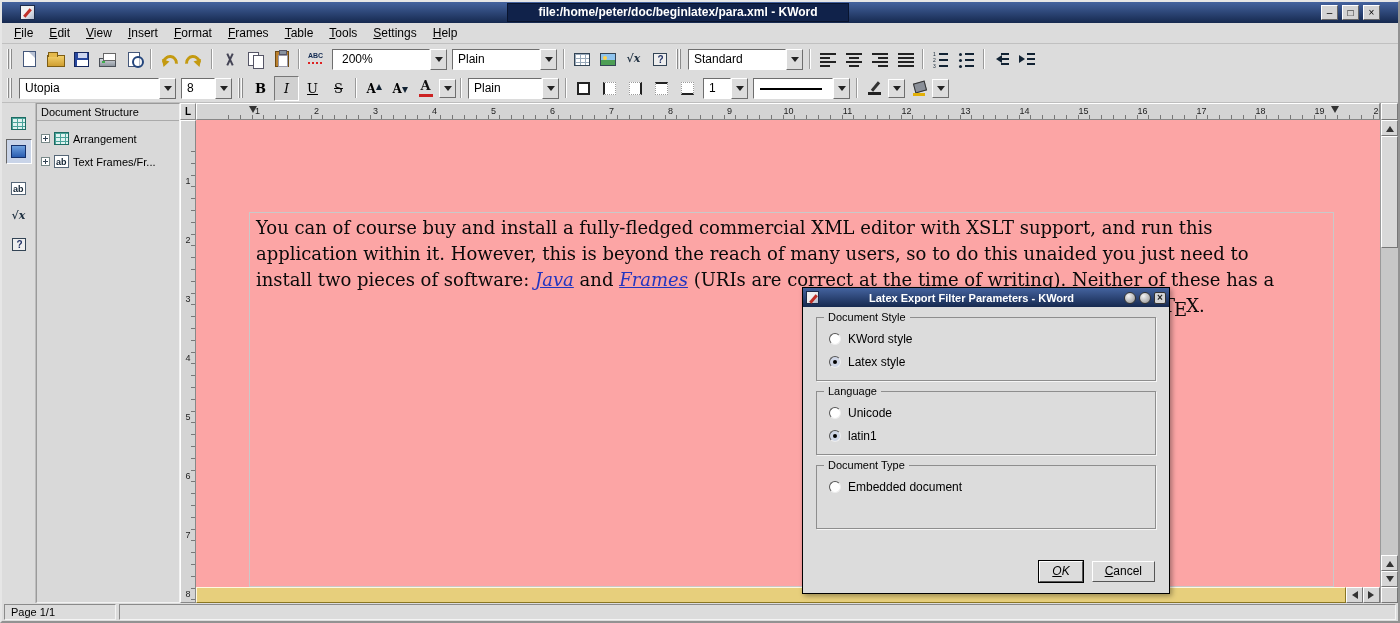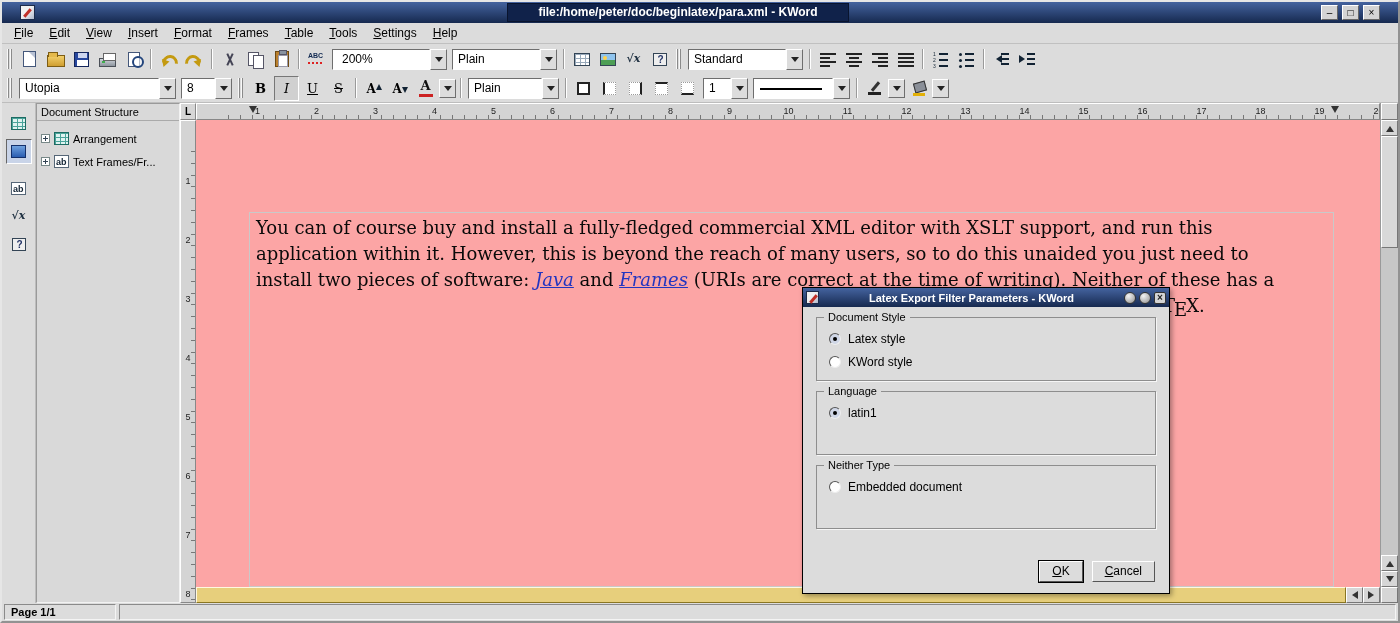--- a/index.html
+++ b/index.html
@@ -184,21 +184,21 @@
   #vscroll{position:absolute;right:0;top:0;width:18px;bottom:0;background:#c7c7c7;border-left:1px solid #999;
     display:flex;flex-direction:column;}
   #vscroll .sbtn{width:17px;}
   .corner{height:17px;background:#d6d6d6;border:1px solid;border-color:#fff #777 #777 #fff;flex:0 0 auto;}
   .vthumb{height:112px;background:#d9d9d9;border:1px solid;border-color:#fff #777 #777 #fff;flex:0 0 auto;}
   .vspace{flex:1;}
 
   
   #statusbar{position:absolute;left:0;right:0;bottom:0;height:18px;display:flex;gap:3px;padding:1px 2px;background:#dcdcdc;}
   .scell{border:1px solid;border-color:#8a8a8a #f4f4f4 #f4f4f4 #8a8a8a;font-size:11px;
-    display:flex;align-items:center;padding:0 6px;background:#dcdcdc;font-weight:bold;}
+    display:flex;align-items:center;padding:0 6px;background:#dcdcdc;}
   .scell.first{width:112px;}
   .scell.fill{flex:1;}
 
   
   #dialog{position:absolute;left:790px;top:285px;width:368px;height:307px;background:#dcdcdc;
     border:1px solid #000;box-shadow:2px 2px 5px rgba(0,0,0,.35);z-index:50;margin-left:10px;}
   .dlg-tb{height:19px;background:linear-gradient(180deg,#44639f,#16294f);display:flex;align-items:center;
     padding:0 3px;gap:3px;}
   .app-icon.small{width:13px;height:13px;}
   .dlg-title{flex:1;text-align:center;color:#fff;font-weight:bold;font-size:11px;white-space:nowrap;overflow:hidden;}
@@ -211,21 +211,21 @@
   .grp-label{position:absolute;top:-7px;left:7px;background:#dcdcdc;padding:0 4px;font-size:11px;}
   .opt{display:flex;align-items:center;gap:7px;height:23px;padding-left:12px;}
   .radio{width:12px;height:12px;border-radius:50%;background:#fff;position:relative;flex:0 0 auto;
     border:1px solid;border-color:#555 #eee #eee #555;}
   .radio.on{background:#cfd6e6;}
   .radio.on::after{content:"";position:absolute;left:3px;top:3px;width:4px;height:4px;border-radius:50%;background:#000;}
   .opt-label{font-size:12px;}
   .dlg-buttons{position:absolute;right:14px;bottom:11px;display:flex;gap:9px;}
   .btn{height:21px;background:#dcdcdc;border:1px solid;border-color:#fff #555 #555 #fff;
     padding:0 12px;font-size:12px;font-family:"Liberation Sans",sans-serif;}
-  .btn.default{outline:1px solid #000;}
+  .btn.default{outline:1px solid #000;font-style:italic;}
   .btxt{display:block;line-height:17px;}
   .btxt::first-letter{text-decoration:underline;}
 </style>
 </head>
 <body>
 
 <div id="window">
 
   <div id="titlebar">
     <span class="app-icon"></span>
@@ -555,39 +555,43 @@
       <span class="app-icon small"></span>
       <span class="dlg-title">Latex Export Filter Parameters - KWord</span>
       <span class="dbtn"></span>
       <span class="dbtn"></span>
       <span class="dbtn dbtn-x">×</span>
     </div>
 
     <div class="grp">
       <span class="grp-label">Document Style</span>
       <div class="opt">
+        <span class="radio"></span>
+        <span class="opt-label">KWord style</span>
+      </div>
+      <div class="opt">
         <span class="radio on"></span>
         <span class="opt-label">Latex style</span>
       </div>
+    </div>
+
+    <div class="grp">
+      <span class="grp-label">Language</span>
       <div class="opt">
         <span class="radio"></span>
-        <span class="opt-label">KWord style</span>
+        <span class="opt-label">Unicode</span>
       </div>
-    </div>
-
-    <div class="grp">
-      <span class="grp-label">Language</span>
       <div class="opt">
         <span class="radio on"></span>
         <span class="opt-label">latin1</span>
       </div>
     </div>
 
     <div class="grp">
-      <span class="grp-label">Neither Type</span>
+      <span class="grp-label">Document Type</span>
       <div class="opt">
         <span class="radio"></span>
         <span class="opt-label">Embedded document</span>
       </div>
     </div>
 
     <div class="dlg-buttons">
       <button class="btn default">
           <span class="btxt">OK</span>
         </button>

